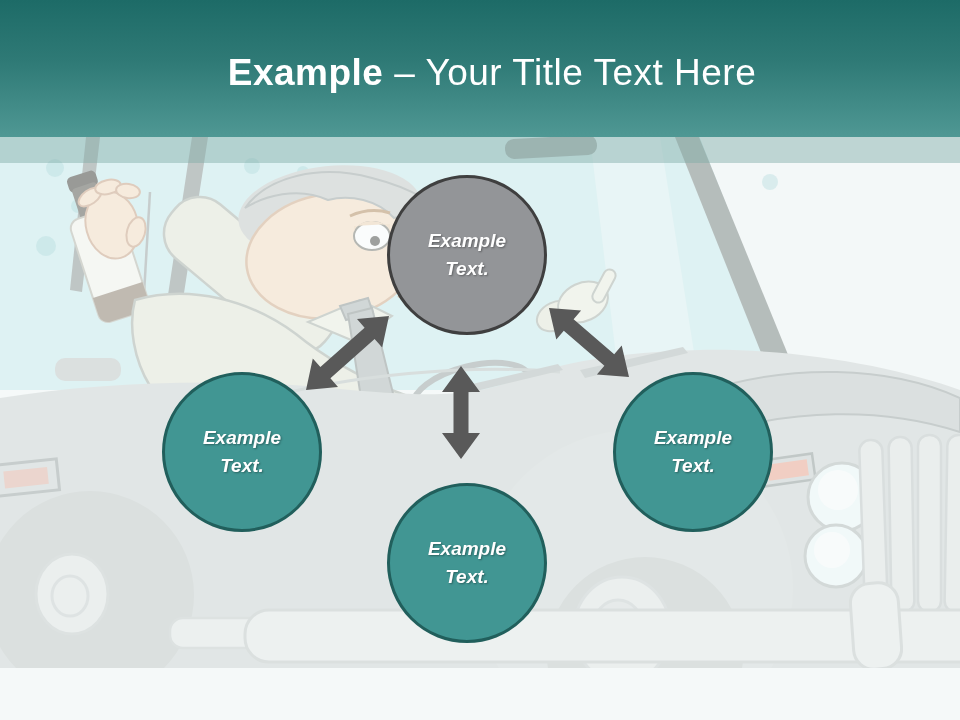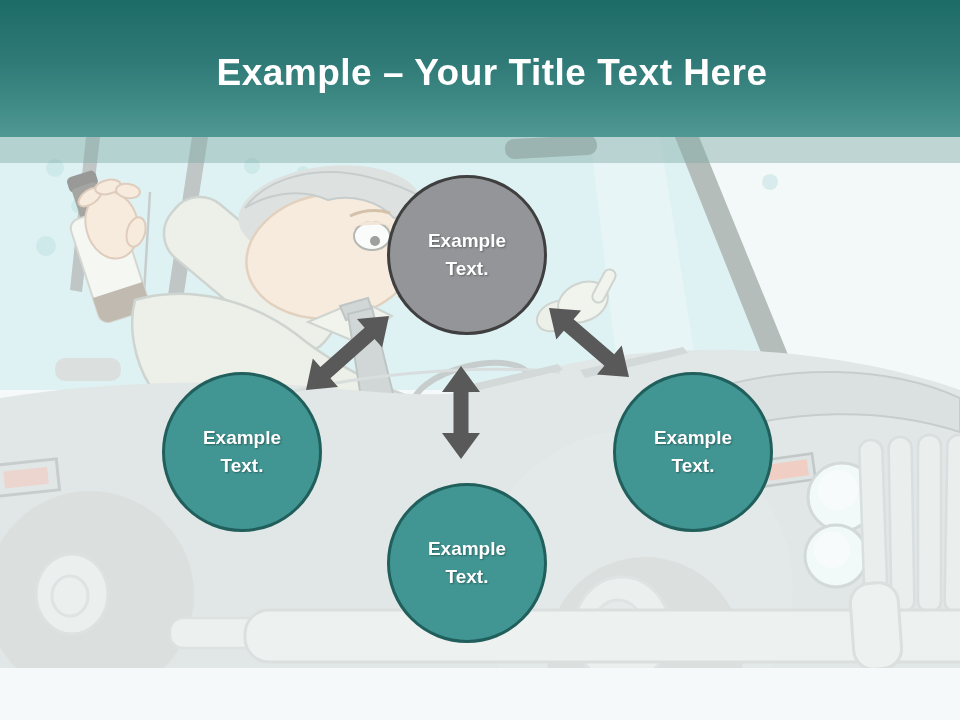--- a/index.html
+++ b/index.html
@@ -7,30 +7,30 @@
   .slide{position:relative;width:960px;height:720px;background:#f5f9f9;overflow:hidden;}
 
   
   .header{position:absolute;left:0;top:0;width:960px;height:137px;z-index:3;
           background:linear-gradient(to bottom,#1d6b67 0%,#2f7a76 45%,#4f9894 100%);}
   .header-fade{position:absolute;left:0;top:137px;width:960px;height:26px;z-index:2;
           background:rgba(126,170,166,0.45);}
   .title{position:absolute;left:0;right:0;top:52px;text-align:center;color:#ffffff;
          font-size:37px;letter-spacing:0.5px;transform:translateX(12px);white-space:nowrap;}
   .title .bold{font-weight:700;}
-  .title .rest{font-weight:700;}
+  .title .rest{font-weight:400;}
 
   
   .illus{position:absolute;left:0;top:0;z-index:1;}
   .arrows{position:absolute;left:0;top:0;z-index:2;}
 
   
   .node{position:absolute;width:160px;height:160px;border-radius:50%;box-sizing:border-box;
         display:flex;align-items:center;justify-content:center;text-align:center;z-index:4;
-        color:#ffffff;font-weight:700;font-size:19px;line-height:1.5;
+        color:#ffffff;font-weight:700;font-style:italic;font-size:19px;line-height:1.5;
         text-shadow:1px 1px 2px rgba(0,0,0,0.35);padding:0 34px;}
   .node-gray{background:#939598;border:3px solid #3f3f3f;}
   .node-teal{background:#419693;border:3px solid #215f5c;}
   .node-top{left:387px;top:175px;}
   .node-left{left:162px;top:372px;}
   .node-bottom{left:387px;top:483px;}
   .node-right{left:613px;top:372px;}
 </style>
 </head>
 <body>

